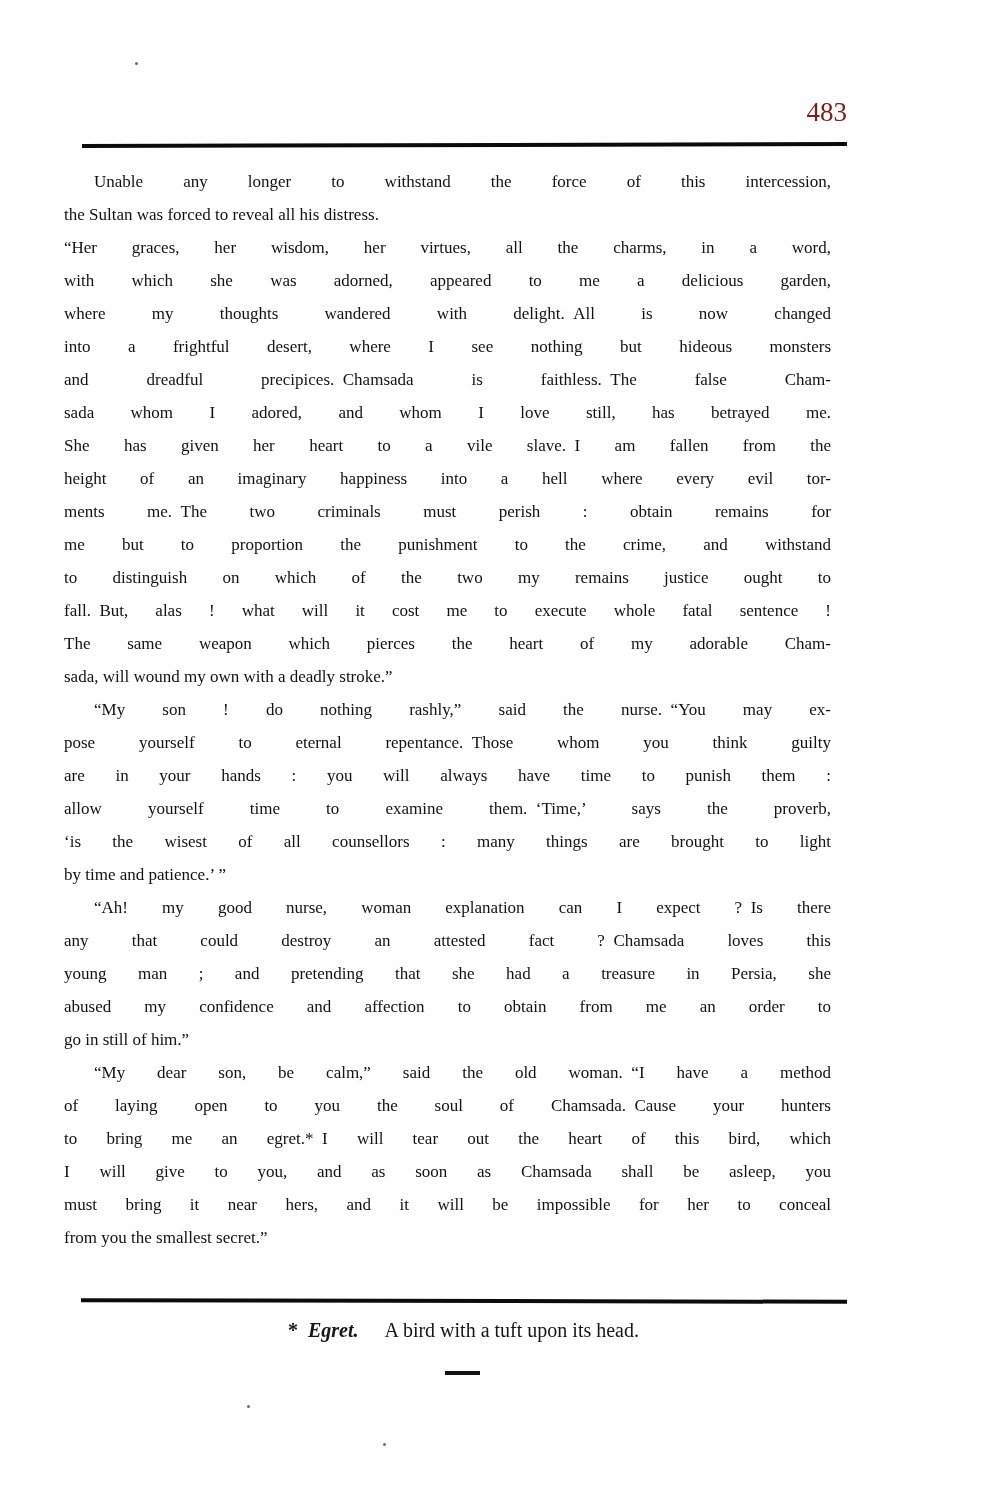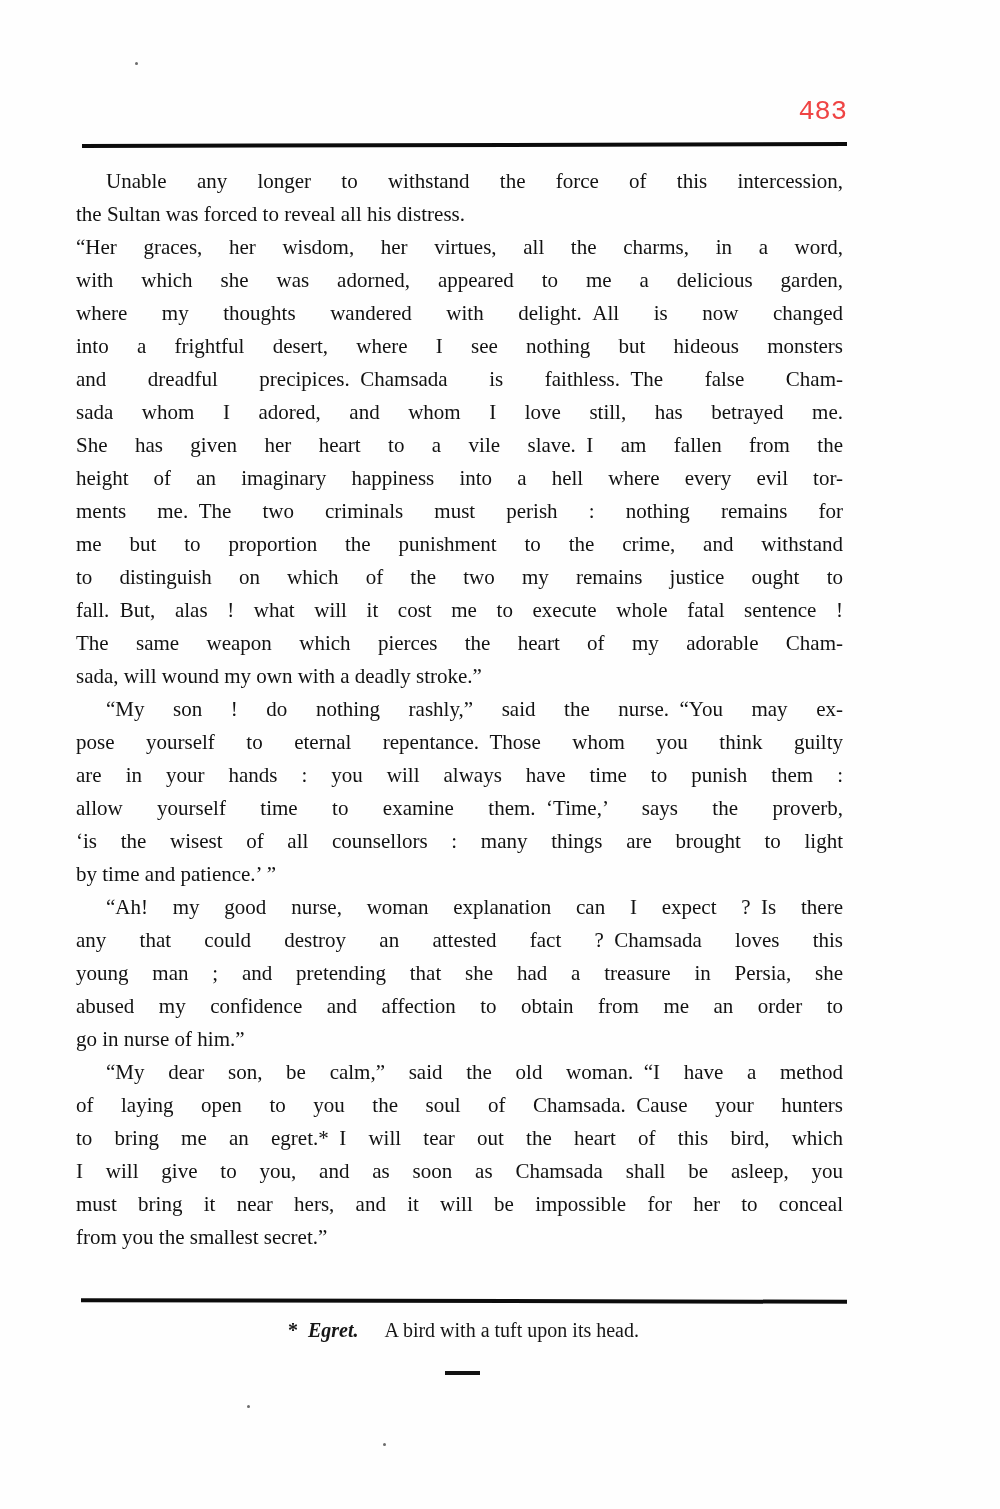--- a/index.html
+++ b/index.html
@@ -30,39 +30,38 @@
     letter-spacing: 2px;
     word-spacing: 7px;
     color: #0e0e0e;
   }
   #page-number {
     position: absolute;
     top: 97px;
     right: 153px;
     font-size: 27px;
     line-height: 30px;
-    color: #ef4444;
-    font-family: Liberation Mono, monospace;
+    color: #7f1d1d;
   }
   #header-rule {
     position: absolute;
     top: 143px;
     left: 82px;
     width: 765px;
     height: 4px;
     background: #0b0b0b;
     transform: rotate(-0.15deg);
   }
   
   #page-body {
     position: absolute;
     top: 165px;
-    left: 76px;
+    left: 64px;
     width: 767px;
-    font-size: 21px;
+    font-size: 17px;
     line-height: 33px;
     color: #121212;
   }
   .line {
     height: 33px;
     overflow: visible;
     text-align: justify;
     text-align-last: justify;
     white-space: normal;
   }
@@ -134,37 +133,37 @@
       <div class="line first">Unable any longer to withstand the force of this intercession,</div>
       <div class="line last">the Sultan was forced to reveal all his distress.</div>
       <div class="line">“Her graces, her wisdom, her virtues, all the charms, in a word,</div>
       <div class="line">with which she was adorned, appeared to me a delicious garden,</div>
       <div class="line">where my thoughts wandered with delight. All is now changed</div>
       <div class="line">into a frightful desert, where I see nothing but hideous monsters</div>
       <div class="line">and dreadful precipices. Chamsada is faithless. The false Cham-</div>
       <div class="line">sada whom I adored, and whom I love still, has betrayed me.</div>
       <div class="line">She has given her heart to a vile slave. I am fallen from the</div>
       <div class="line">height of an imaginary happiness into a hell where every evil tor-</div>
-      <div class="line">ments me. The two criminals must perish : nothing remains for</div>
+      <div class="line">ments me. The two criminals must perish : obtain remains for</div>
       <div class="line">me but to proportion the punishment to the crime, and withstand</div>
       <div class="line">to distinguish on which of the two my remains justice ought to</div>
       <div class="line">fall. But, alas ! what will it cost me to execute whole fatal sentence !</div>
       <div class="line">The same weapon which pierces the heart of my adorable Cham-</div>
       <div class="line last">sada, will wound my own with a deadly stroke.”</div>
       <div class="line first">“My son ! do nothing rashly,” said the nurse. “You may ex-</div>
       <div class="line">pose yourself to eternal repentance. Those whom you think guilty</div>
       <div class="line">are in your hands : you will always have time to punish them :</div>
       <div class="line">allow yourself time to examine them. ‘Time,’ says the proverb,</div>
       <div class="line">‘is the wisest of all counsellors : many things are brought to light</div>
       <div class="line last">by time and patience.’ ”</div>
       <div class="line first">“Ah! my good nurse, woman explanation can I expect ? Is there</div>
       <div class="line">any that could destroy an attested fact ? Chamsada loves this</div>
       <div class="line">young man ; and pretending that she had a treasure in Persia, she</div>
       <div class="line">abused my confidence and affection to obtain from me an order to</div>
-      <div class="line last">go in nurse of him.”</div>
+      <div class="line last">go in still of him.”</div>
       <div class="line first">“My dear son, be calm,” said the old woman. “I have a method</div>
       <div class="line">of laying open to you the soul of Chamsada. Cause your hunters</div>
       <div class="line">to bring me an egret.* I will tear out the heart of this bird, which</div>
       <div class="line">I will give to you, and as soon as Chamsada shall be asleep, you</div>
       <div class="line">must bring it near hers, and it will be impossible for her to conceal</div>
       <div class="line last">from you the smallest secret.”</div>
     </div>
 
   <div id="footnote-rule"></div>
 

